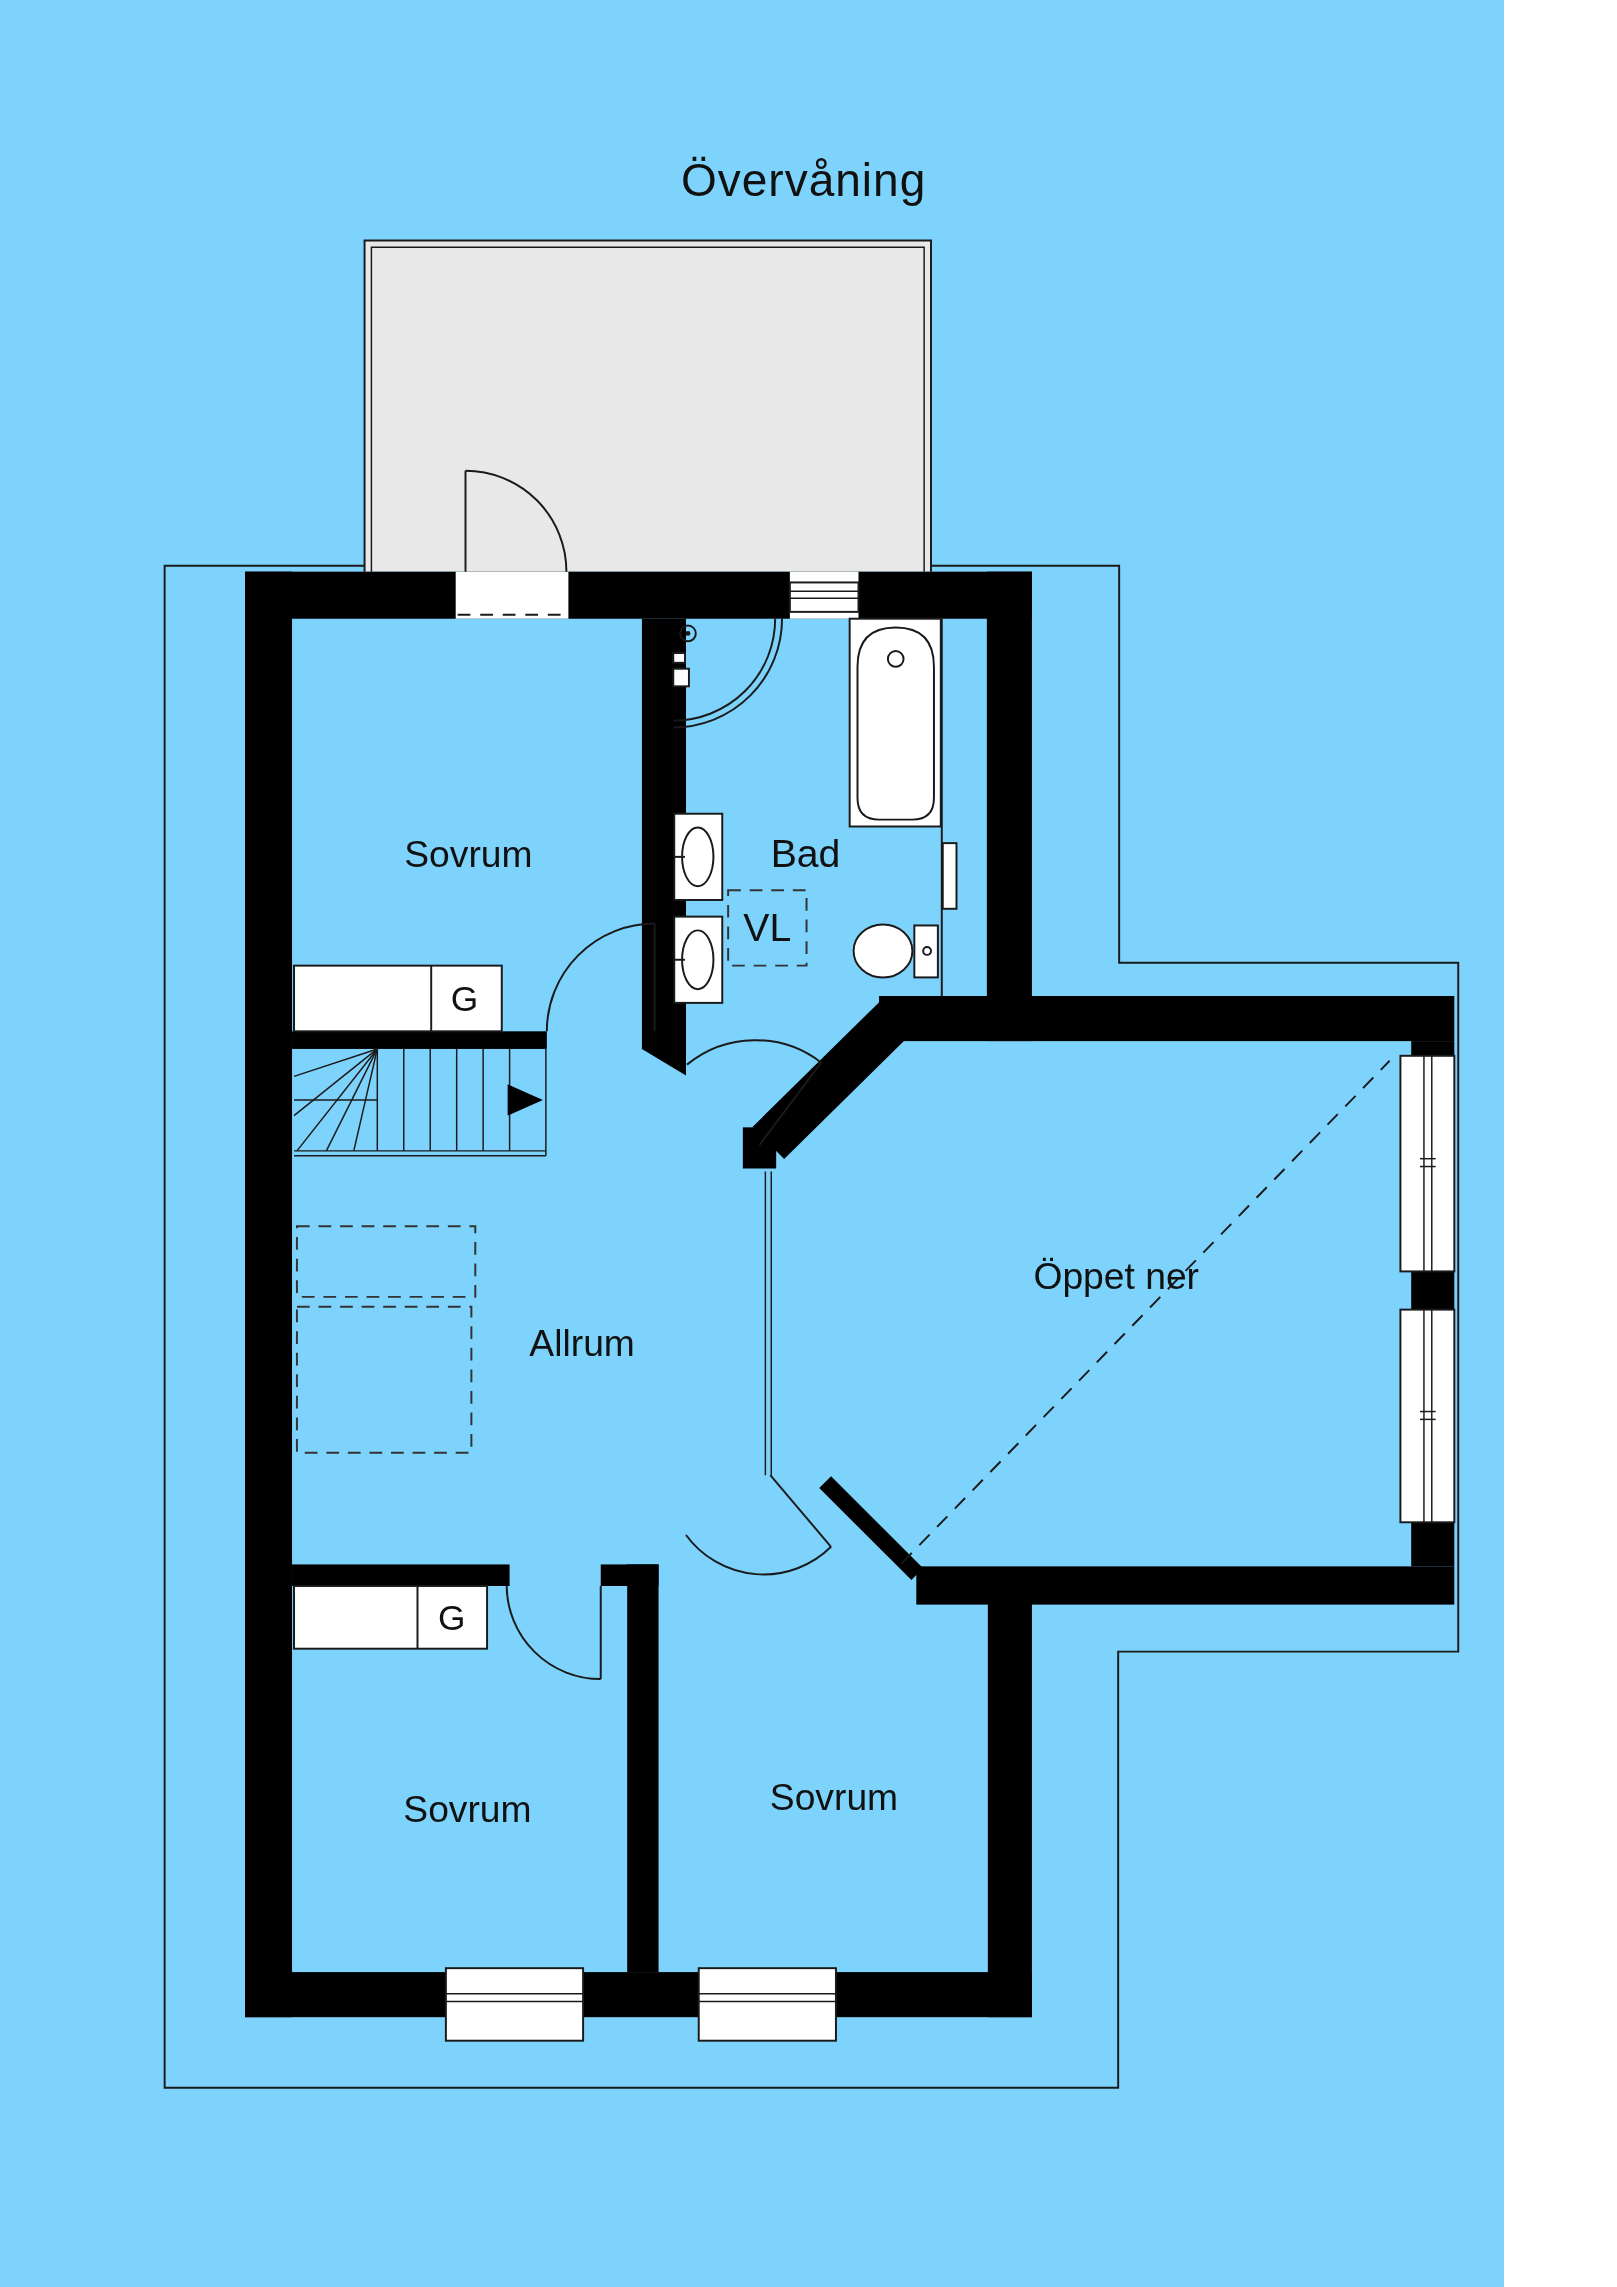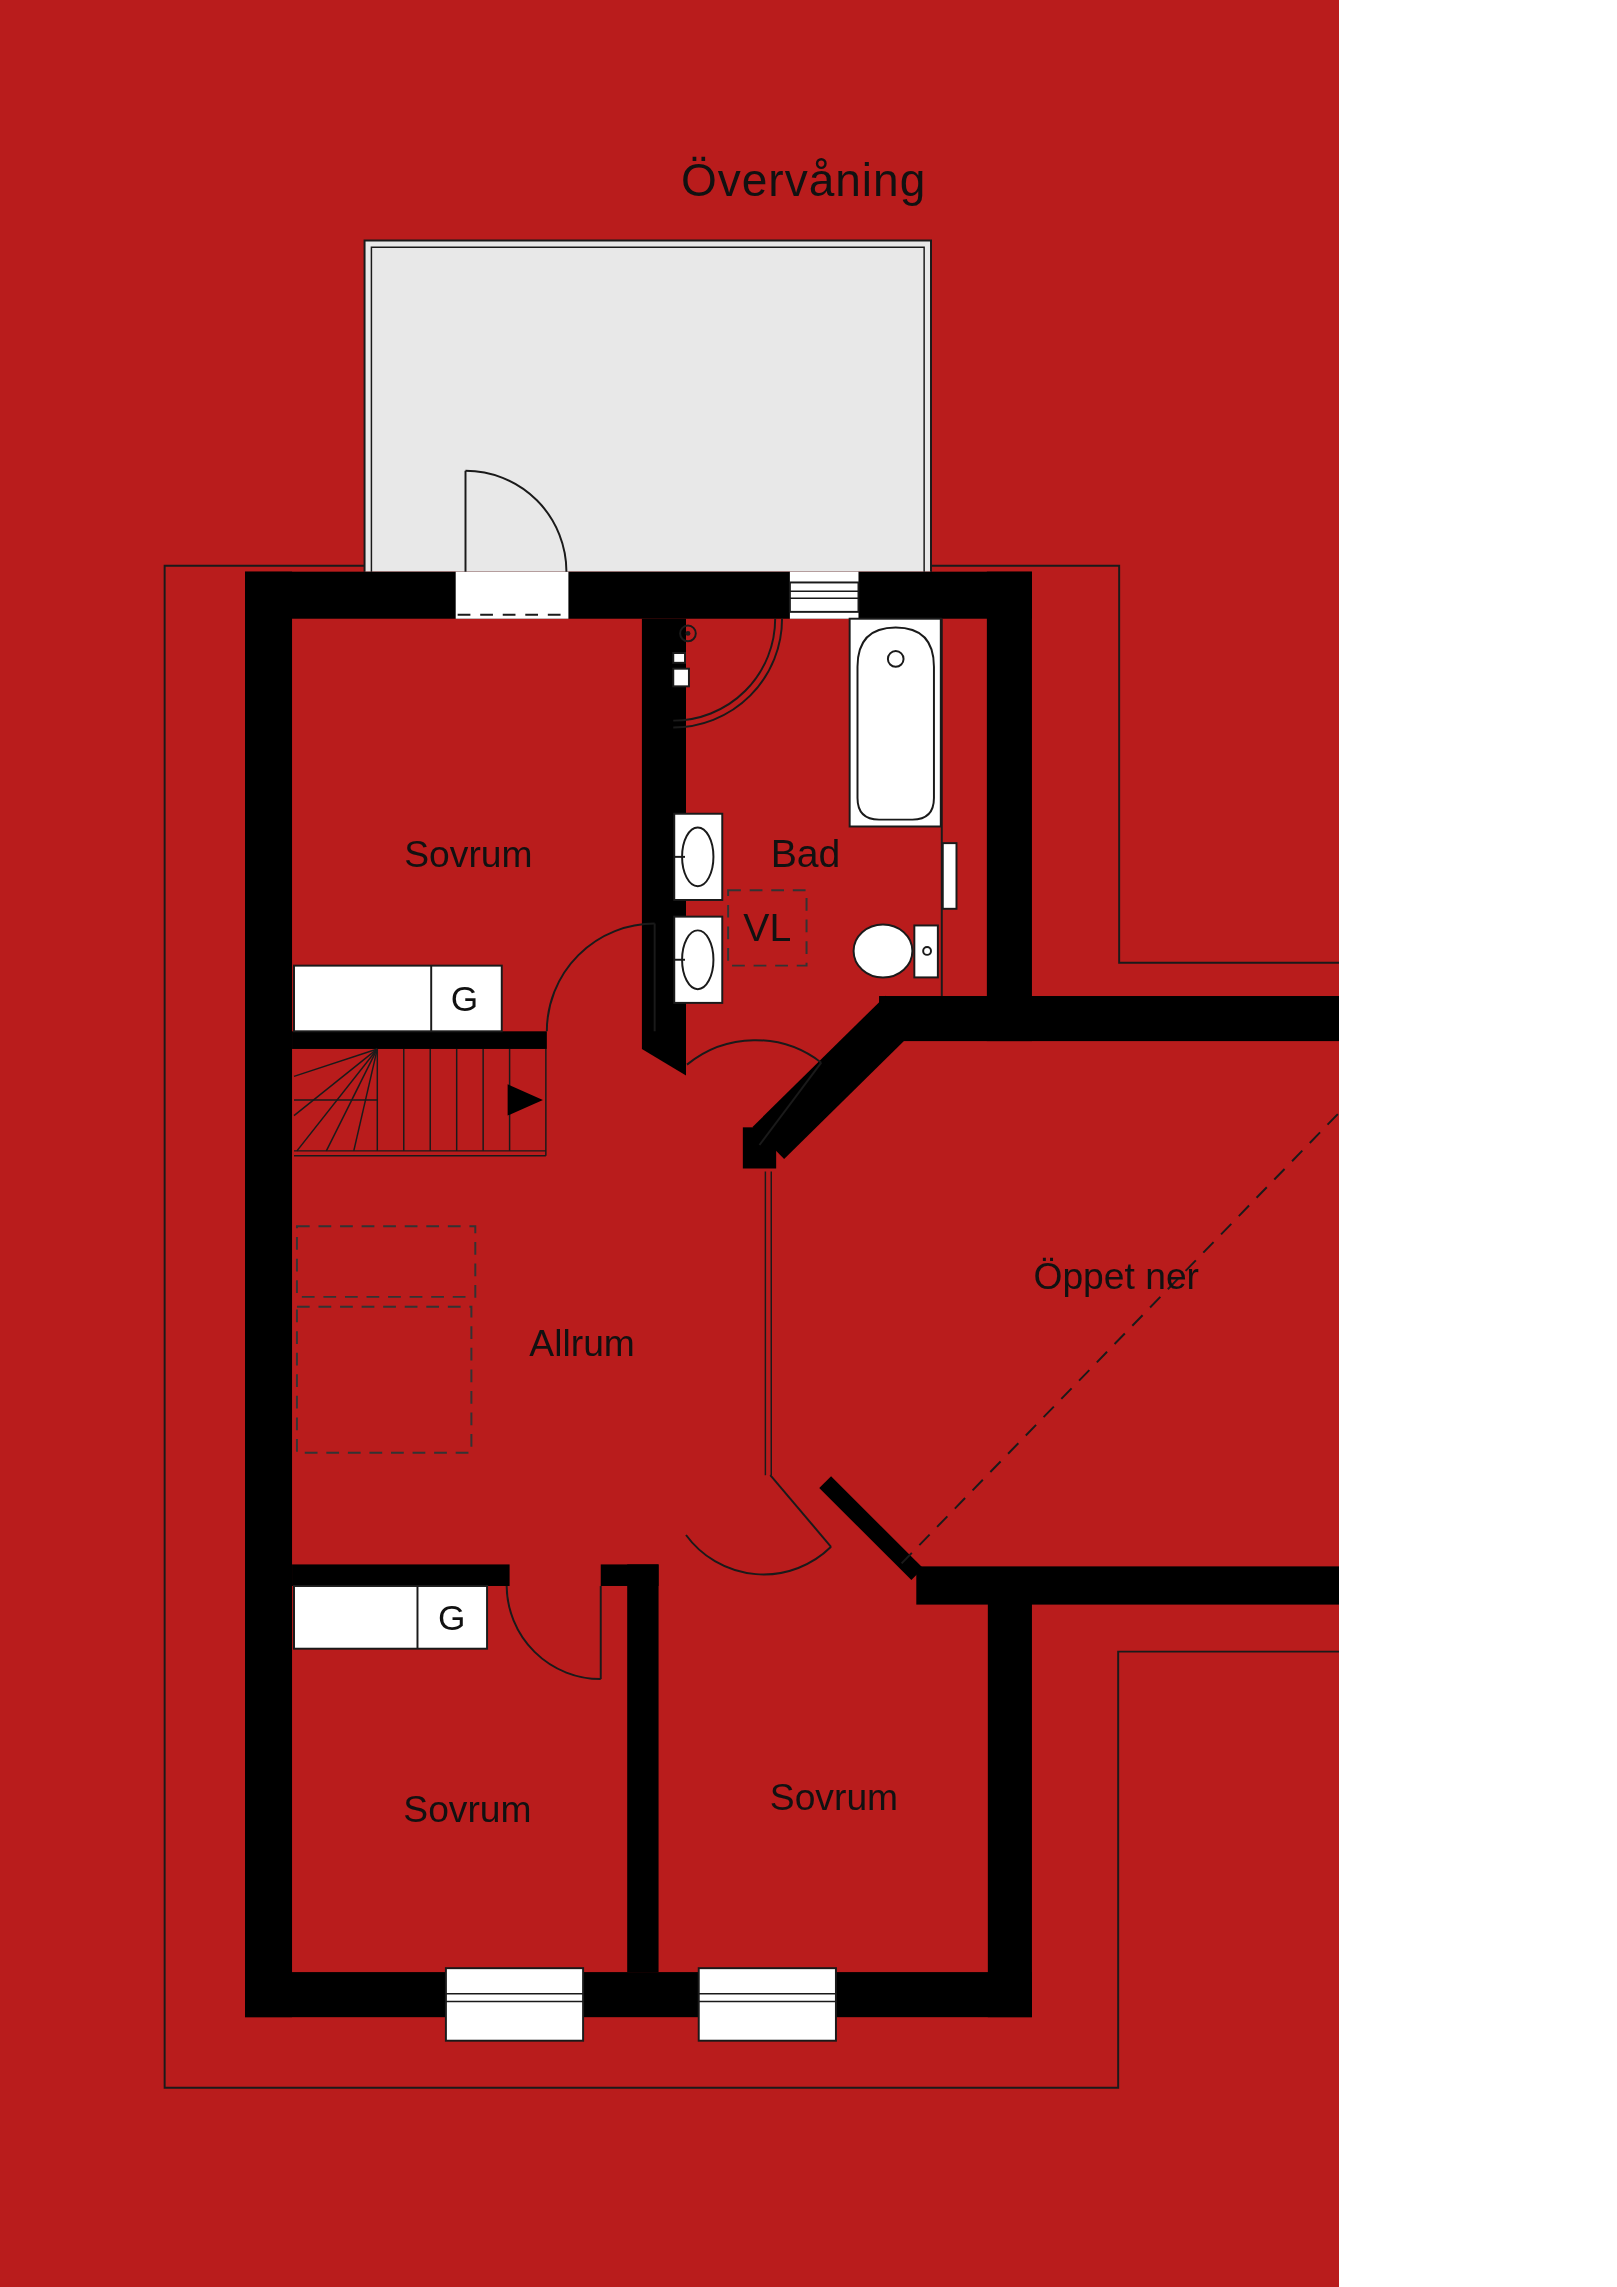--- a/index.html
+++ b/index.html
@@ -1,19 +1,19 @@
 <!DOCTYPE html>
 <html><head>
 <meta charset="utf-8">
 <style>
   html,body{margin:0;padding:0;background:#ffffff;}
   .page{
     position:relative;
-    width:1339px;height:2288px;
-    background:#b91c1c;
+    width:1504px;height:2288px;
+    background:#7dd3fc;
     font-family:"Liberation Sans", sans-serif;
     overflow:hidden;
   }
   svg{display:block;}
   text{
     fill:#111111;
     dominant-baseline:central;
     text-anchor:middle;
     font-family:"Liberation Sans","DejaVu Sans",sans-serif;
   }

